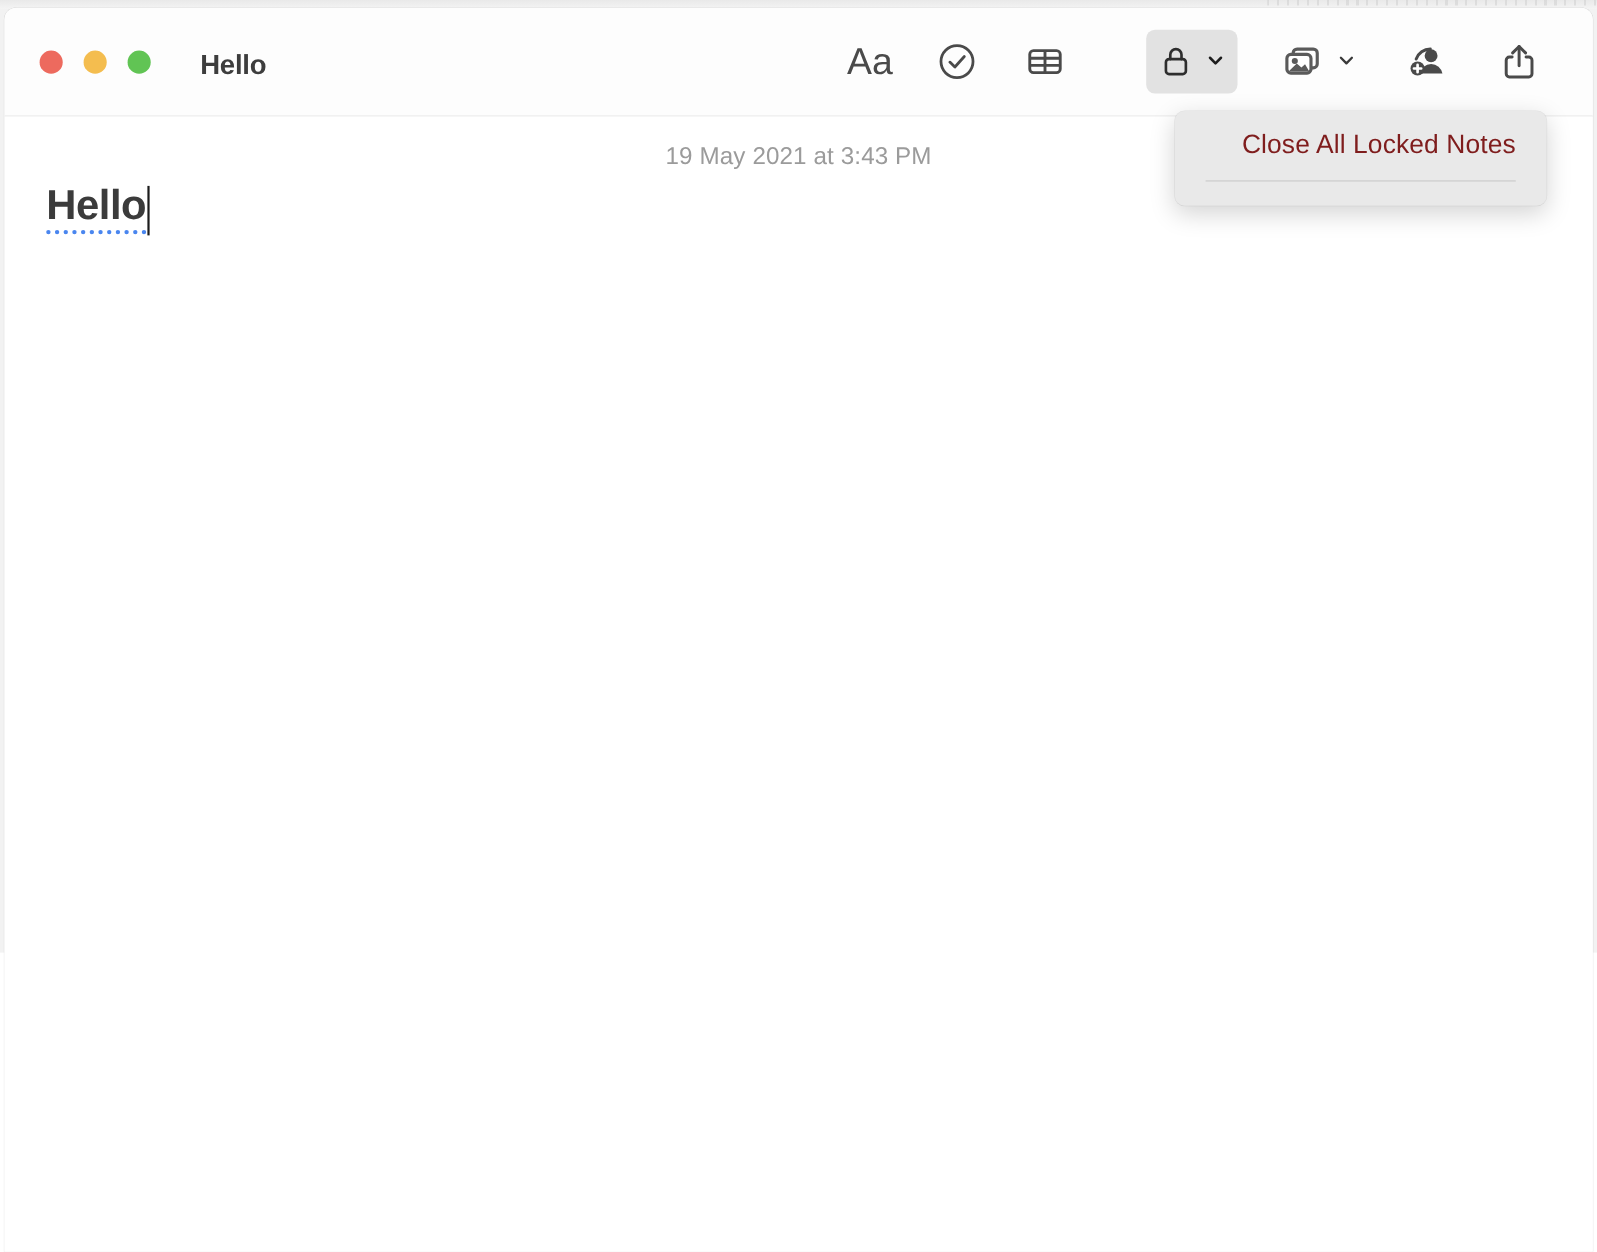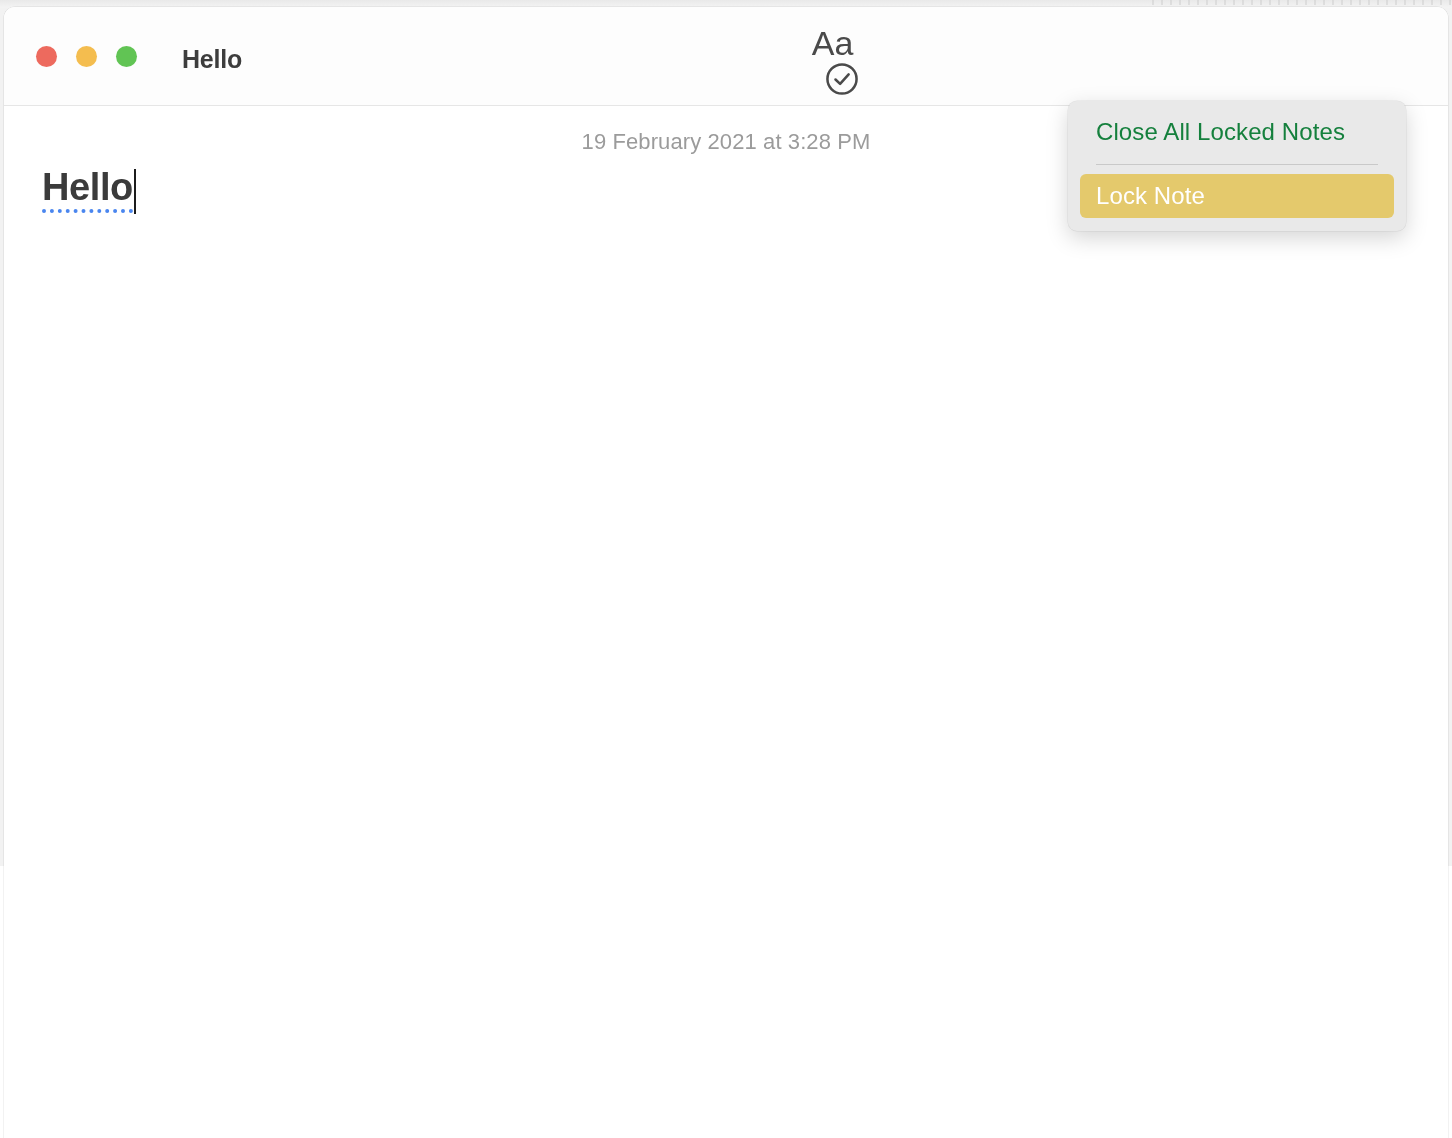--- a/index.html
+++ b/index.html
@@ -88,21 +88,20 @@
   }
 
   
   .toolbar {
     position: absolute;
     left: 756px;
     top: 19px;
     display: flex;
     align-items: center;
     height: 60px;
-    flex-direction: column;
   }
   .tb-btn {
     display: flex;
     align-items: center;
     justify-content: center;
     height: 58px;
     border-radius: 8px;
     background: transparent;
     border: none;
     padding: 0 10px;
@@ -180,21 +179,22 @@
     z-index: 30;
   }
   .menu-item {
     font-size: 24px;
     padding: 8px 16px;
     border-radius: 6px;
     letter-spacing: .1px;
     white-space: nowrap;
   }
   .menu-item.disabled {
-    color: #15803d;
+    color: #7f1d1d;
+    text-align: right;
   }
   .menu-item.highlighted {
     background: #e4c96c;
     color: #ffffff;
   }
   .menu-sep {
     height: 1px;
     background: #c9c9c9;
     margin: 10px 16px 9px 16px;
   }
@@ -295,28 +295,27 @@
               <path d="M12 3.3 V14.4"></path>
               <path d="M8.3 7 L12 3.3 L15.7 7"></path>
             </svg>
           </span>
         </button>
 
       </div>
     </div>
 
     <div class="note-body">
-      <div class="note-date">19 February 2021 at 3:28 PM</div>
+      <div class="note-date">19 May 2021 at 3:43 PM</div>
 
       <div class="note-title-line">
         <span class="note-title-text">Hello</span>
         <span class="caret"></span>
       </div>
     </div>
 
     <div class="menu">
       <div class="menu-item disabled">Close All Locked Notes</div>
       <div class="menu-sep"></div>
-      <div class="menu-item highlighted">Lock Note</div>
     </div>
 
   </div>
 </div>
 
 </body></html>

